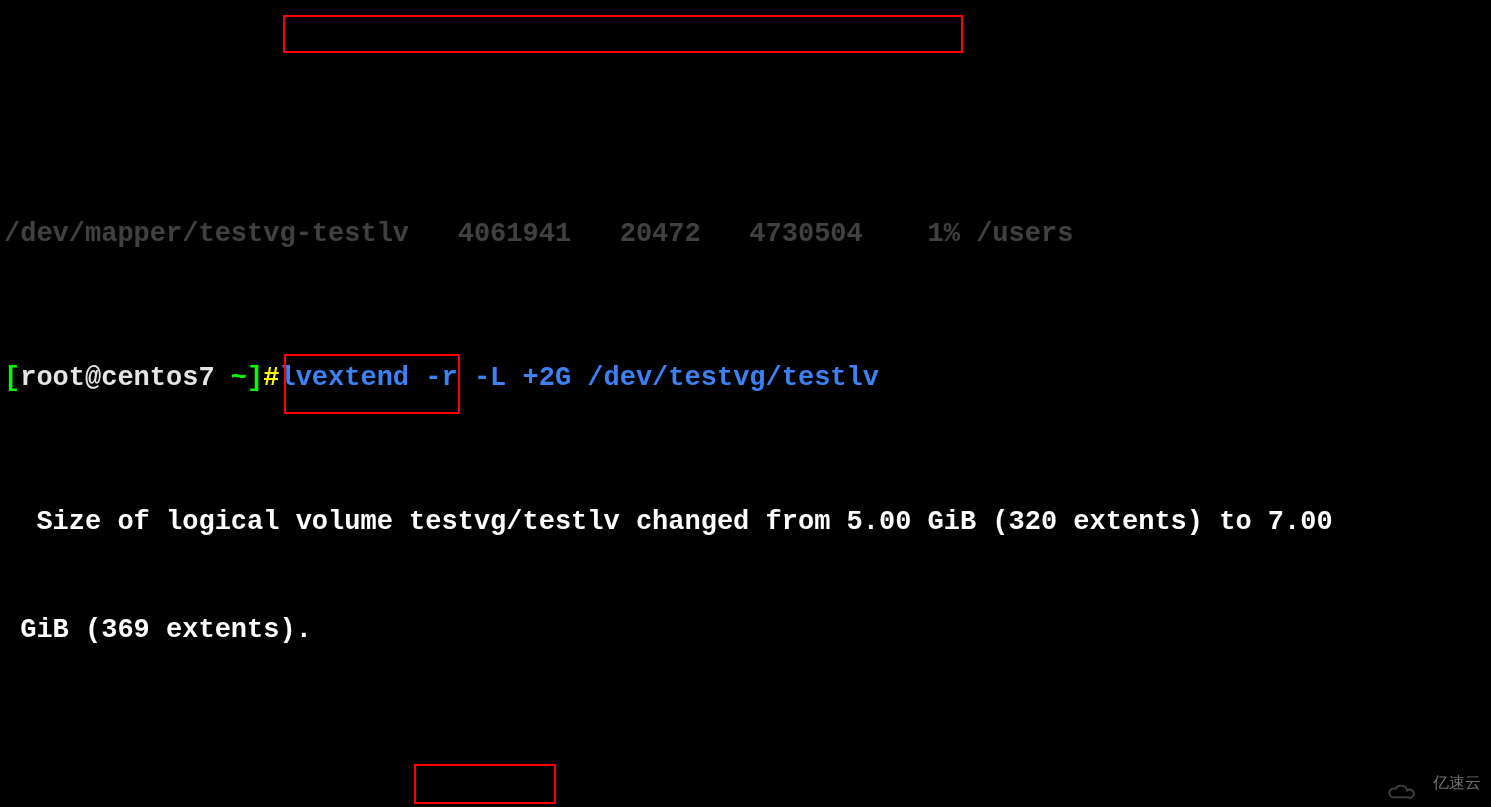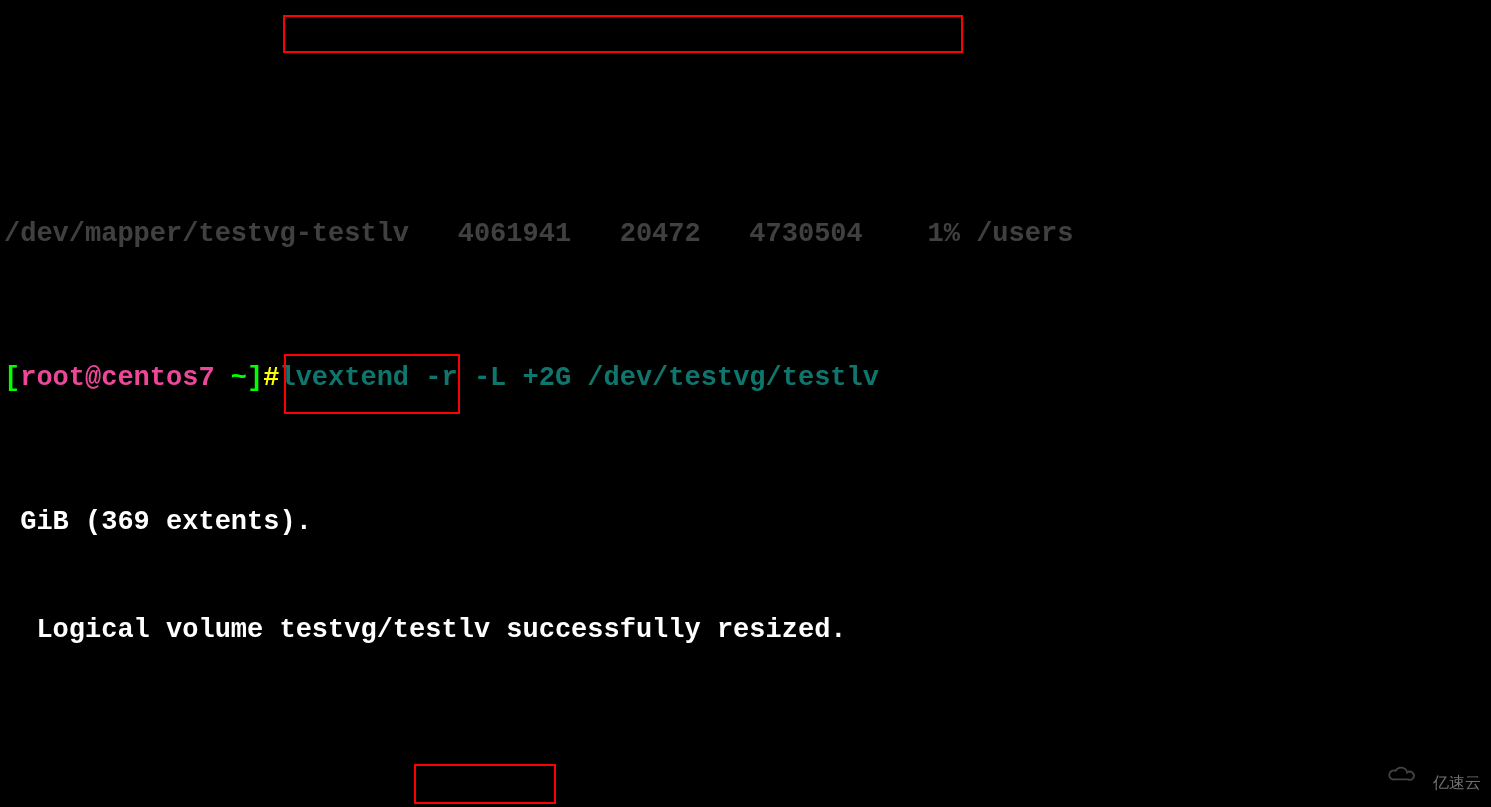--- a/index.html
+++ b/index.html
@@ -1,42 +1,42 @@
 <!DOCTYPE html>
 <html><head>
 <meta charset="utf-8">
 <style>
   html,body{margin:0;padding:0;background:#000;color:#fff;font-family:"Courier New",monospace;font-size:27px;line-height:36px;width:1491px;height:807px;overflow:hidden;font-weight:bold}
   .terminal{padding:0 4px;white-space:pre;position:relative}
   .prompt-open{color:#00ff00}
-  .prompt-user{color:#ec4899}
+  .prompt-user{color:#e5e5e5}
   .prompt-hash{color:#ffff00}
-  .cmd{color:#0f766e}
+  .cmd{color:#3b82f6}
   .row{display:block}
   .box{border:2px solid #ff0000;display:inline-block;box-sizing:border-box}
   .box1{position:absolute;left:283px;top:15px;height:38px;width:680px}
   .box2{position:absolute;left:284px;top:354px;height:60px;width:176px}
   .box3{position:absolute;left:414px;top:764px;height:40px;width:142px}
-  .watermark{position:absolute;right:10px;bottom:6px;color:#bbb;font-size:16px;opacity:.6;display:flex;align-items:flex-start;gap:18px;font-family:sans-serif;font-weight:normal}
+  .watermark{position:absolute;right:10px;bottom:6px;color:#bbb;font-size:16px;opacity:.6;display:flex;align-items:flex-end;gap:18px;font-family:sans-serif;font-weight:normal}
   .watermark svg{width:30px;height:18px;opacity:.6}
 </style>
 </head>
 <body>
 
 <div class="terminal">
   <span class="box box1"></span>
   <span class="box box2"></span>
   <span class="box box3"></span>
 
   <span class="row" style="opacity:.25">/dev/mapper/testvg-testlv   4061941   20472   4730504    1% /users</span>
 
   <span class="row"><span class="prompt-open">[</span><span class="prompt-user">root@centos7 </span><span class="prompt-open">~</span><span class="prompt-open">]</span><span class="prompt-hash">#</span><span class="cmd">lvextend -r -L +2G /dev/testvg/testlv</span></span>
 
+  <span class="row">  Size of logical volume testvg/testlv changed from 5.00 GiB (320 extents) to 7.00</span>
   <span class="row"> GiB (369 extents).</span>
-  <span class="row">  Logical volume testvg/testlv successfully resized.</span>
   
   
   
   
   
   <span class="row"></span>
 
   
 
   

